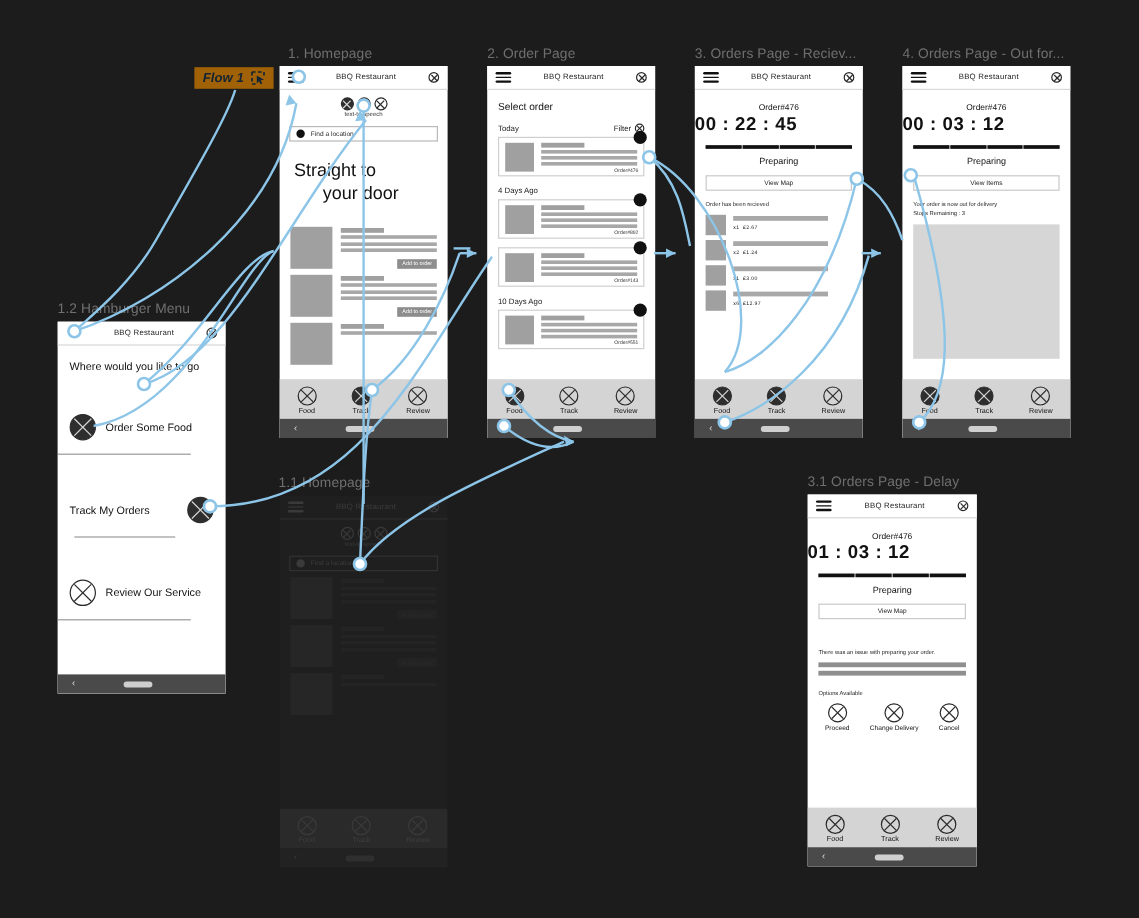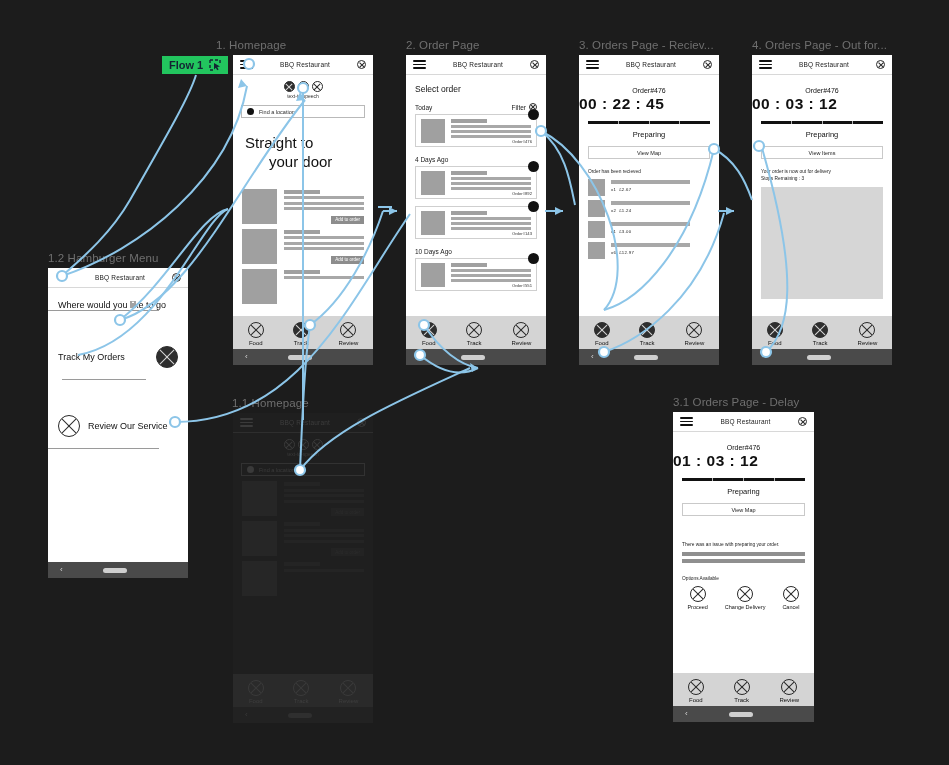--- a/index.html
+++ b/index.html
@@ -161,23 +161,23 @@
   .delay-bars { padding:3px 9px 0; display:flex; flex-direction:column; gap:3px; }
   .delay-bars .db { height:4px; background:#8f8f8f; }
   .opts-label { font-size:4.8px; color:#222; padding:13px 9px 0; }
   .opts-row { display:flex; justify-content:space-around; padding:5px 6px 0; }
   .opt { display:flex; flex-direction:column; align-items:center; gap:2px; }
   .opt .olbl { font-size:5.5px; color:#111; }
 
   
   .flow-badge {
     position:absolute; z-index:6;
-    background:#22c55e; color:#142433;
+    background:#a16207; color:#142433;
     display:flex; align-items:center; gap:6px;
-    padding:3px 7px; font-size:11px; font-weight:bold;
+    padding:3px 7px; font-size:11px; font-weight:bold;font-style:italic;
   }
   .flow-badge svg { display:block; }
 </style>
 </head>
 <body>
 
 <div id="canvas">
 
   <svg id="wires" viewBox="0 0 949 765">
     <g fill="none" stroke="#8cc5e8" stroke-width="2">
@@ -251,21 +251,21 @@
   <div class="flow-badge" style="left:162px; top:56px;">
     <span>Flow 1</span>
     <span>
       <svg width="12" height="12" viewBox="0 0 12 12">
         <path d="M1,1 h10 v4 M1,1 v10 h4" fill="none" stroke="#142433" stroke-width="1.4" stroke-dasharray="3 2"></path>
         <polygon points="5,4 11,7.5 8.2,8 9.6,10.6 8.2,11.3 6.8,8.7 5,10.6" fill="#142433"></polygon>
       </svg>
     </span>
   </div>
 
-  <div class="frame-title" style="left:216px; top:39px;">1. Homepage</div>
+  <div class="frame-title" style="left:240px; top:39px;">1. Homepage</div>
   <div class="phone" style="left:233px; top:55px; width:140px; height:310px;">
     <div class="status-bar">
       <div class="hamburger">
           <i></i>
           <i></i>
           <i></i>
         </div>
       <div class="sb-title">BBQ Restaurant</div>
       <span class="xicon" style="width:9px;height:9px;"></span>
     </div>
@@ -413,20 +413,24 @@
           <i></i>
           <i></i>
           <i></i>
         </div>
       <div class="sb-title">BBQ Restaurant</div>
       <span class="xicon" style="width:9px;height:9px;"></span>
     </div>
     <div class="screen">
       <div class="menu-q">Where would you like to go</div>
 
+      <div class="menu-row" style="margin-top:24px;">
+        <span class="xicon filled" style="width:22px;height:22px;"></span>
+        <span class="mlabel">Order Some Food</span>
+      </div>
       <div class="menu-sep" style="margin-left:0; width:79%;"></div>
 
       <div class="menu-row" style="margin-top:24px; justify-content:space-between;">
         <span class="mlabel">Track My Orders</span>
         <span class="xicon filled" style="width:22px;height:22px;"></span>
       </div>
       <div class="menu-sep" style="margin-left:14px; width:60%;"></div>
 
       <div class="menu-row" style="margin-top:24px;">
         <span class="xicon" style="width:22px;height:22px;"></span>

